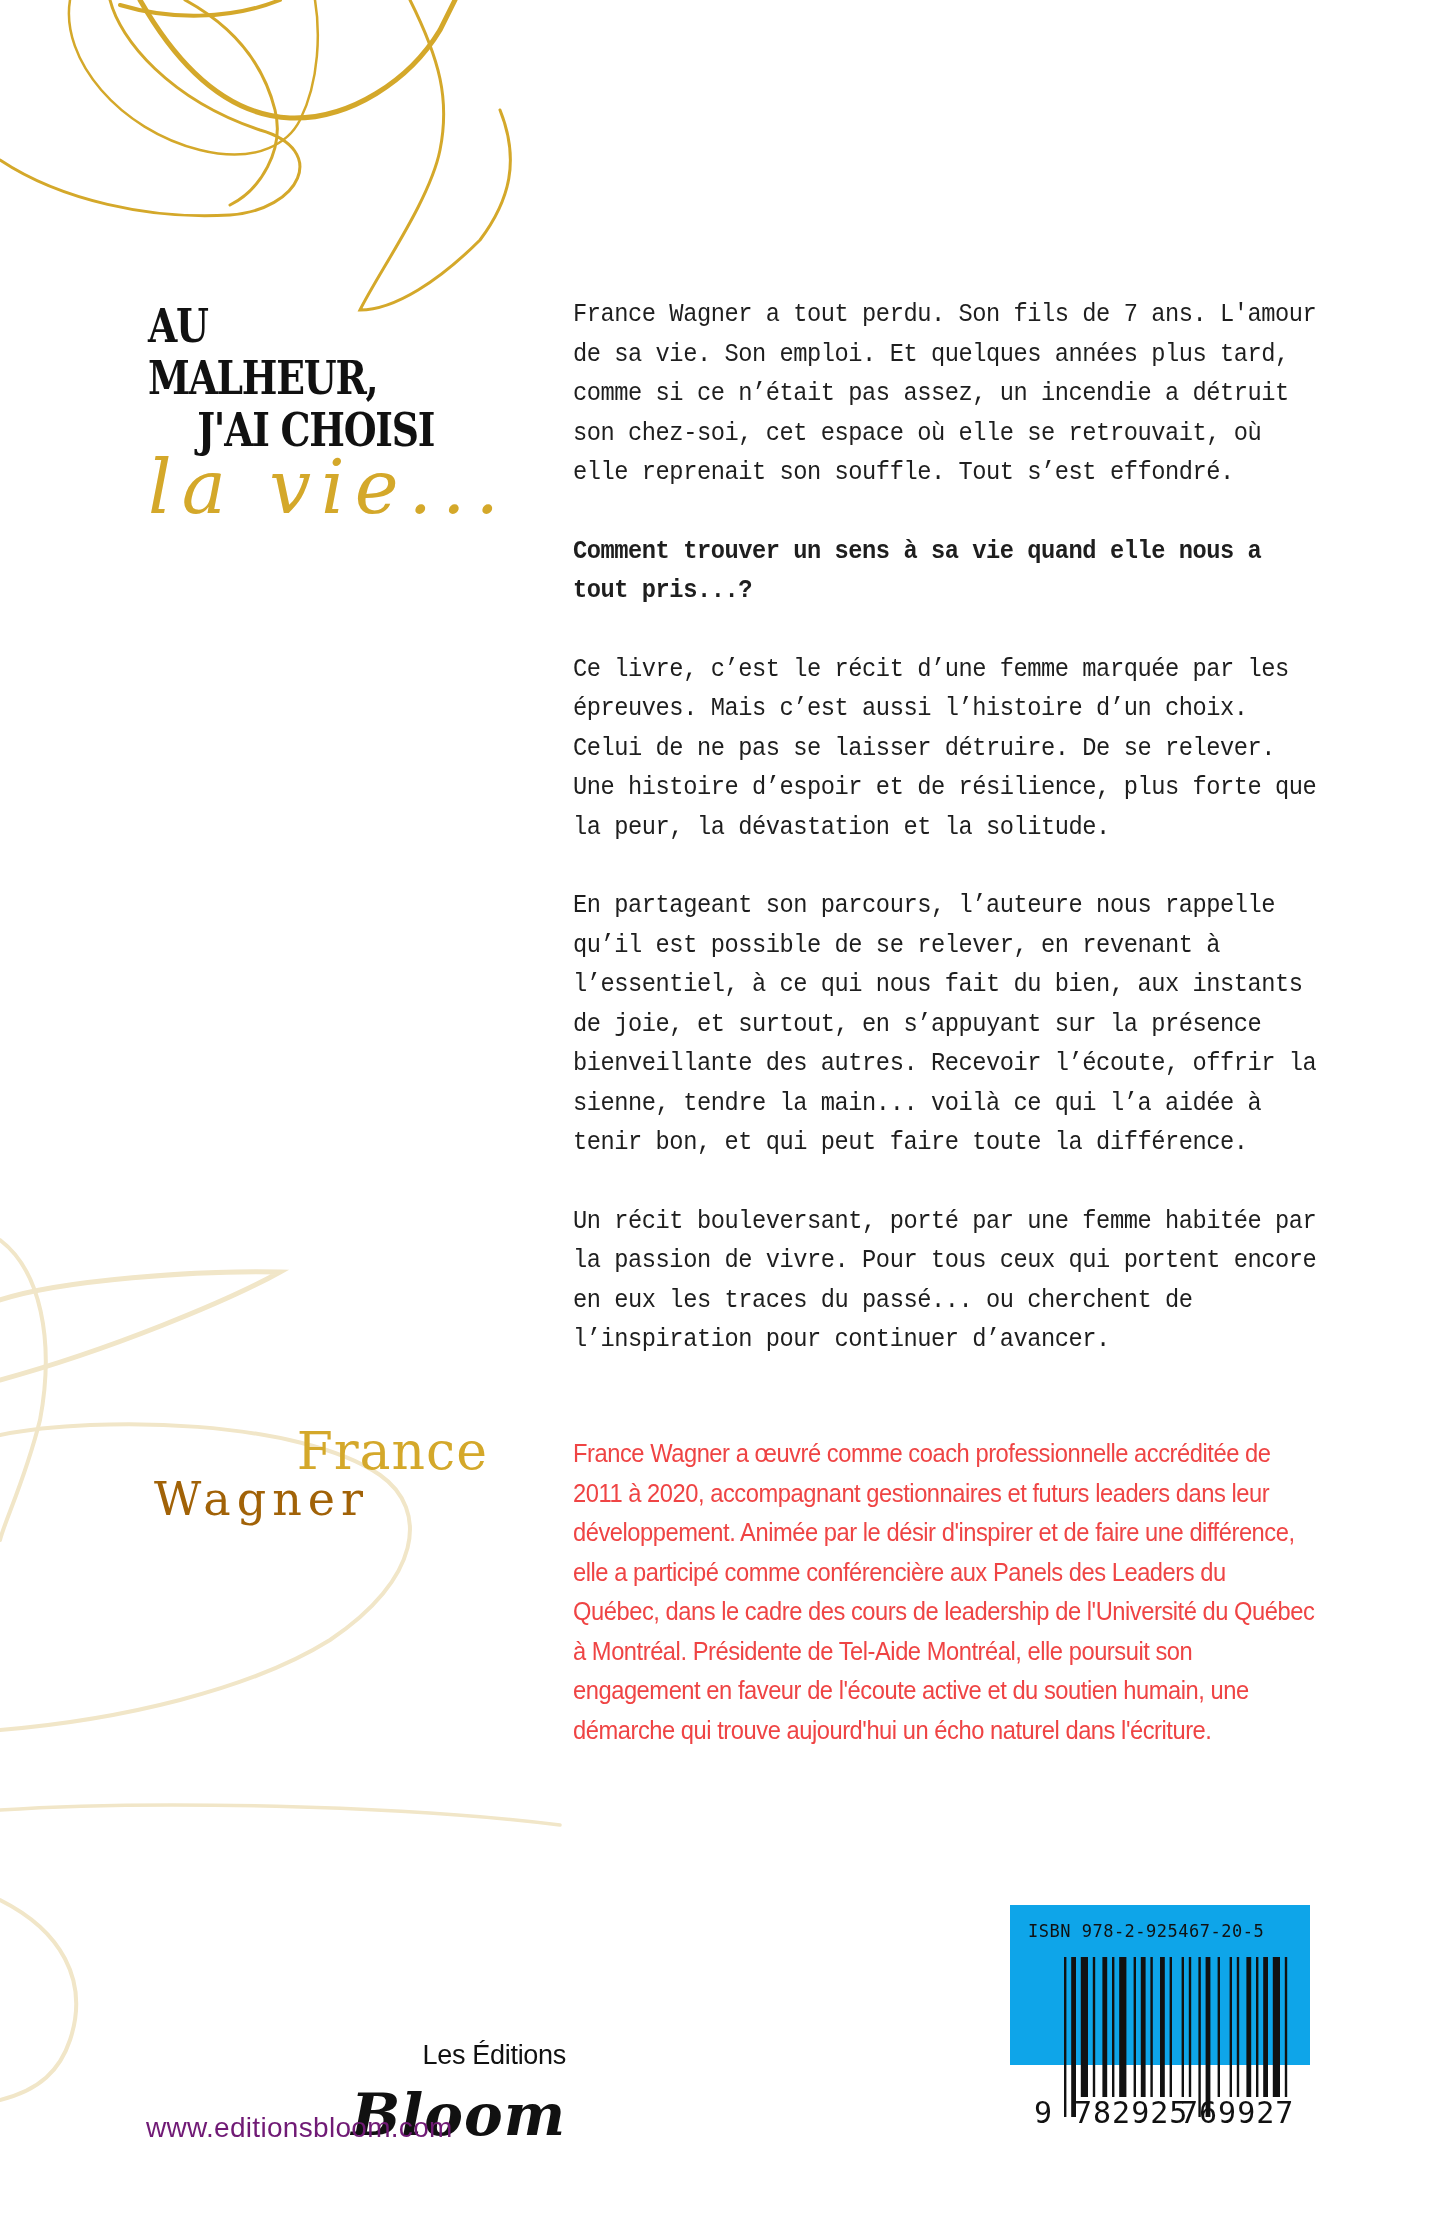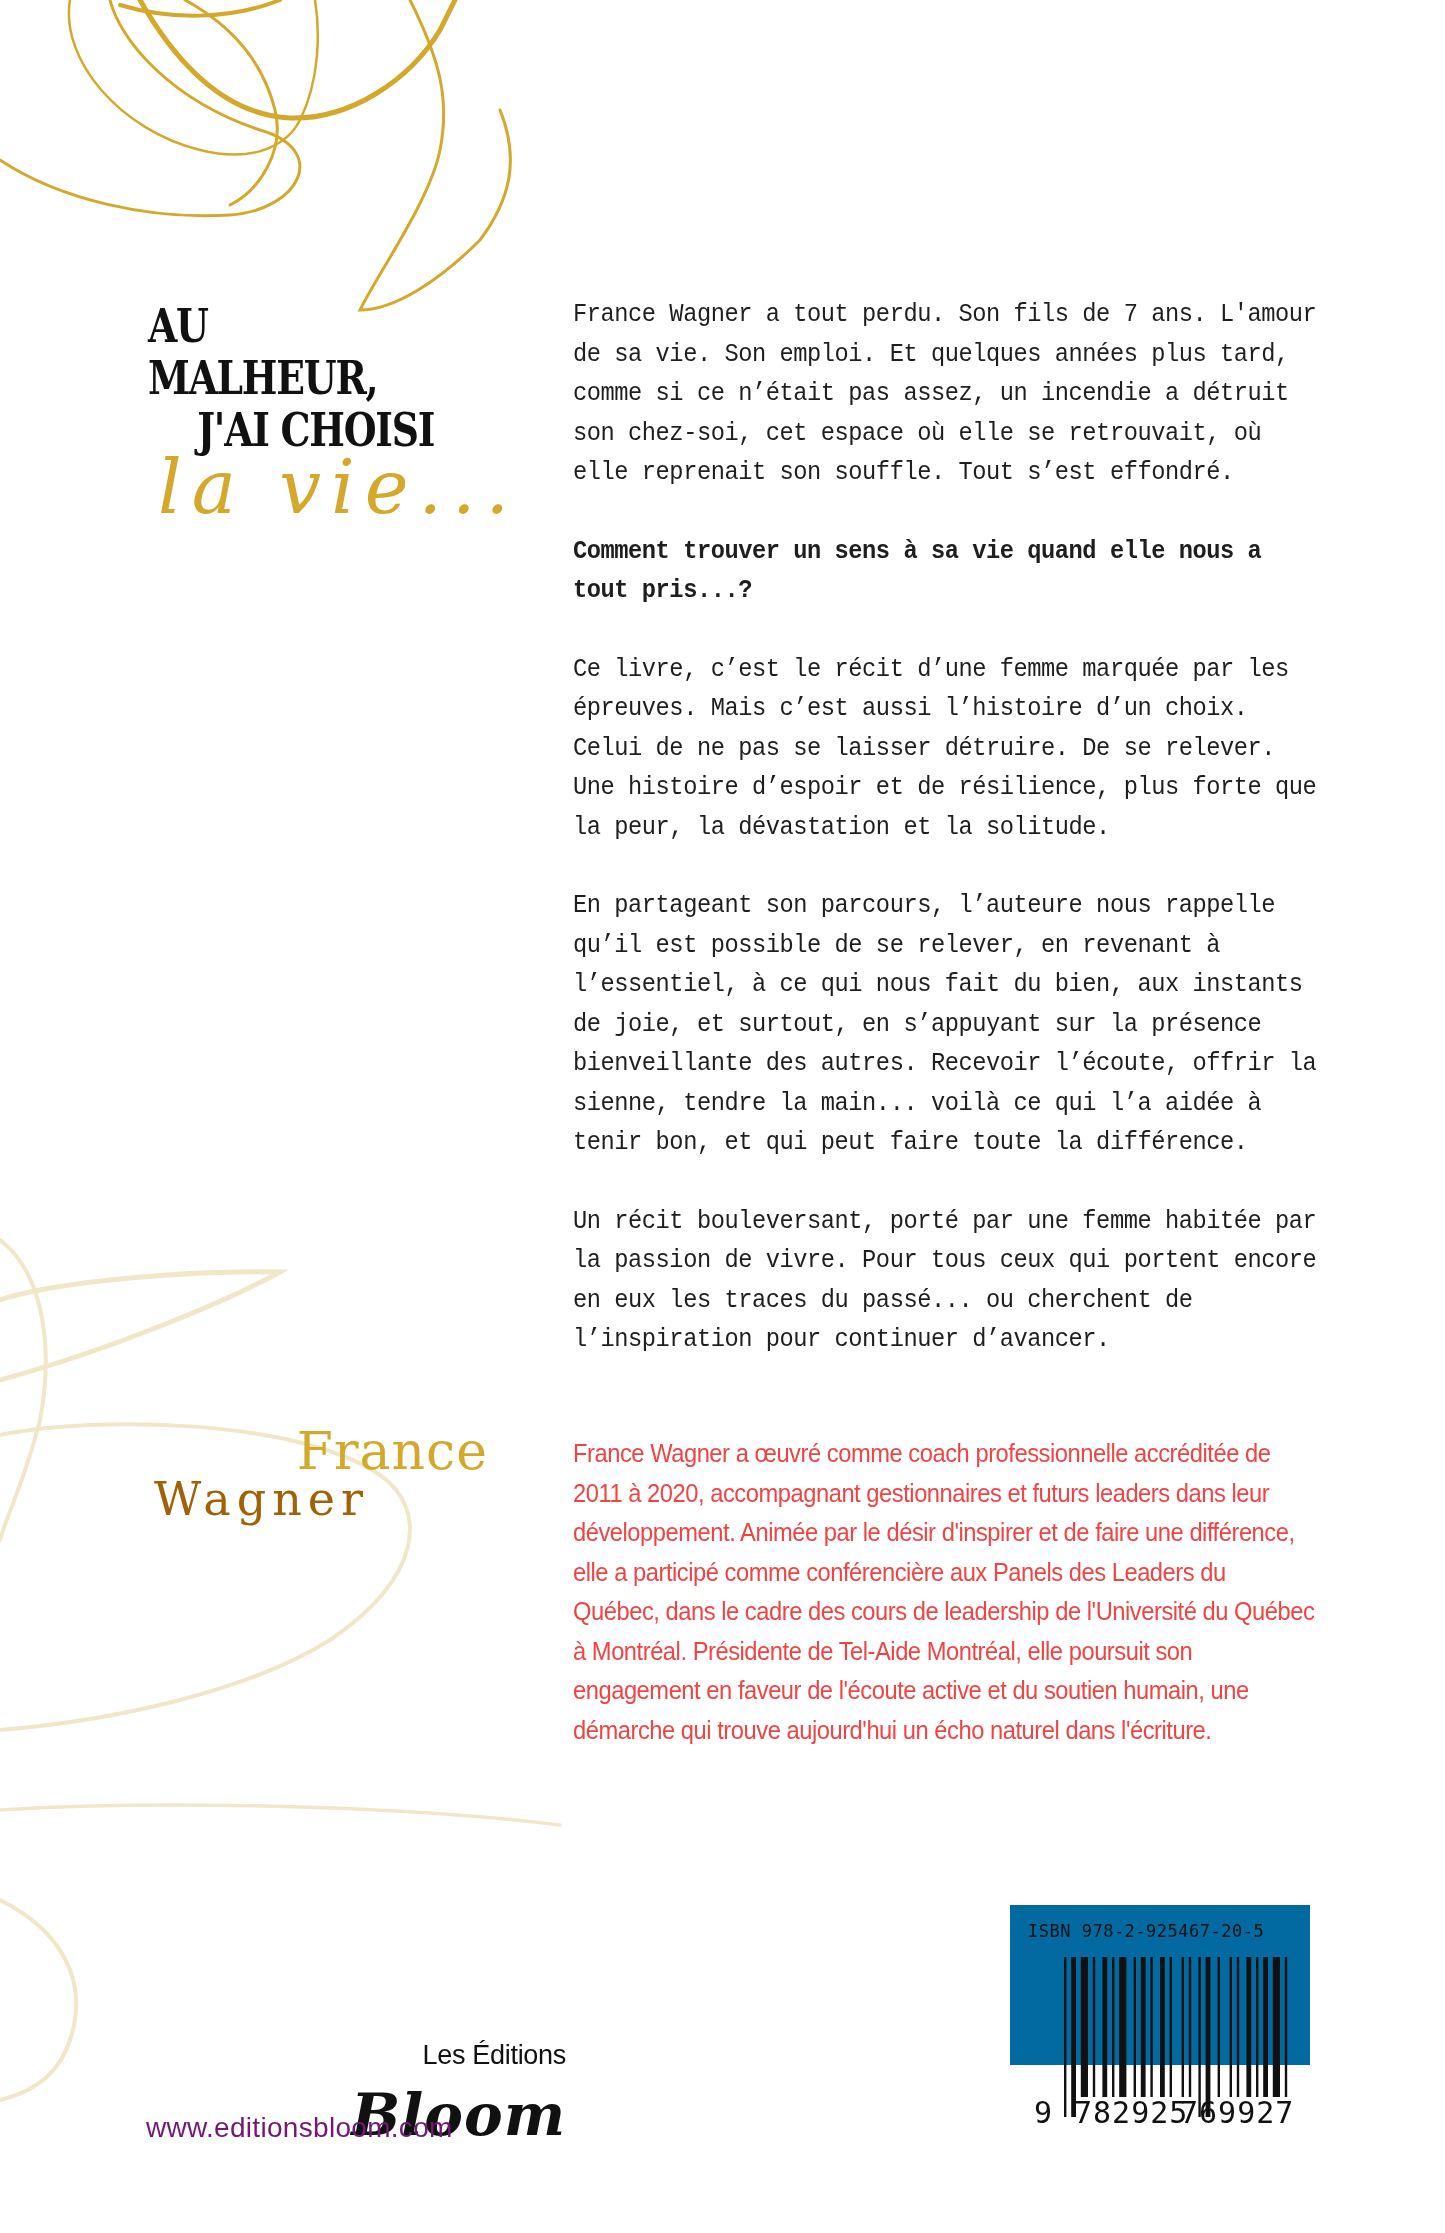--- a/index.html
+++ b/index.html
@@ -3,39 +3,39 @@
 <meta charset="utf-8">
 <style>
   html, body { margin: 0; padding: 0; background: #ffffff; }
   body { width: 1445px; height: 2233px; position: relative; overflow: hidden; font-family: "Liberation Sans", sans-serif; color: #1a1a1a; }
   .deco { position: absolute; left: 0; top: 0; pointer-events: none; }
 
   .title-block { position: absolute; left: 148px; top: 300px; width: 380px; }
   .title-line { font-family: "DejaVu Serif", serif; font-weight: bold; color: #111; font-size: 46px; line-height: 52px; letter-spacing: -1.5px; white-space: nowrap; transform: scaleX(0.82); transform-origin: left center; }
   .title-line.l2 { }
   .title-line.l3 { padding-left: 60px; }
-  .title-script { font-family: "DejaVu Serif", serif; font-style: italic; color: #d4a82a; font-size: 74px; line-height: 70px; letter-spacing: 10px; margin-left: 10px; margin-top: -4px; white-space: nowrap; }
+  .title-script { font-family: "DejaVu Serif", serif; font-style: italic; color: #d4a82a; font-size: 74px; line-height: 70px; letter-spacing: 10px; margin-top: -4px; white-space: nowrap; }
 
   .body-col { position: absolute; left: 573px; top: 295px; width: 745px; font-family: Liberation Mono, monospace; font-size: 25.5px; line-height: 39.5px; color: #1e1e1e; letter-spacing: -0.5px; }
   .body-col p { margin: 0 0 39px 0; transform: scaleX(0.93); transform-origin: left top; width: 800px; }
   .body-col p.q { font-weight: bold; }
   .bio { position: absolute; left: 573px; top: 1434px; width: 745px; font-size: 25.5px; line-height: 39.5px; color: #ef4444; letter-spacing: -0.5px; }
   .bio p { margin: 0; transform: scaleX(0.93); transform-origin: left top; width: 800px; }
 
   .author { position: absolute; left: 148px; top: 1415px; width: 340px; height: 150px; }
   .author-first { position: absolute; right: 0; top: 8px; font-family: "DejaVu Serif", serif; color: #d4a82a; font-size: 52px; line-height: 56px; letter-spacing: 1px; }
   .author-last { position: absolute; left: 6px; top: 44px; font-family: "DejaVu Serif", serif; color: #a16207; font-size: 46px; line-height: 80px; letter-spacing: 6px; }
 
   .publisher { position: absolute; left: 146px; top: 2040px; width: 420px; }
   .pub-row { display: flex; align-items: flex-end; height: 64px; flex-direction: column; }
   .pub-prefix { font-family: "Liberation Sans", sans-serif; font-size: 27px; color: #111; letter-spacing: -0.3px; padding-bottom: 12px; }
   .pub-brand { font-family: "DejaVu Serif", serif; font-style: italic; font-weight: bold; font-size: 58px; color: #111; margin-left: 14px; letter-spacing: 1px; line-height: 64px; }
   .pub-url { font-family: "Liberation Sans", sans-serif; font-size: 28px; color: #701a75; letter-spacing: 0.3px; margin-top: 8px; }
 
-  .barcode { position: absolute; left: 1010px; top: 1905px; width: 300px; height: 160px; background: #0369a1; }
+  .barcode { position: absolute; left: 1010px; top: 1905px; width: 300px; height: 160px; background: #0ea5e9; }
   .isbn-text { position: absolute; left: 18px; top: 16px; font-family: "DejaVu Sans Mono", monospace; font-size: 17px; color: #111; letter-spacing: 0.5px; }
   .bars { position: absolute; left: 54px; top: 52px; width: 230px; height: 160px; }
   .bars svg { display: block; }
   .ean-digits { position: absolute; left: 24px; top: 190px; font-family: "DejaVu Sans Mono", monospace; font-size: 30px; color: #111; letter-spacing: 1px; white-space: nowrap; }
   .ean-first { position: absolute; left: 0; top: 0; }
   .ean-g1 { position: absolute; left: 40px; top: 0; }
   .ean-g2 { position: absolute; left: 146px; top: 0; }
 </style>
 </head>
 <body>

